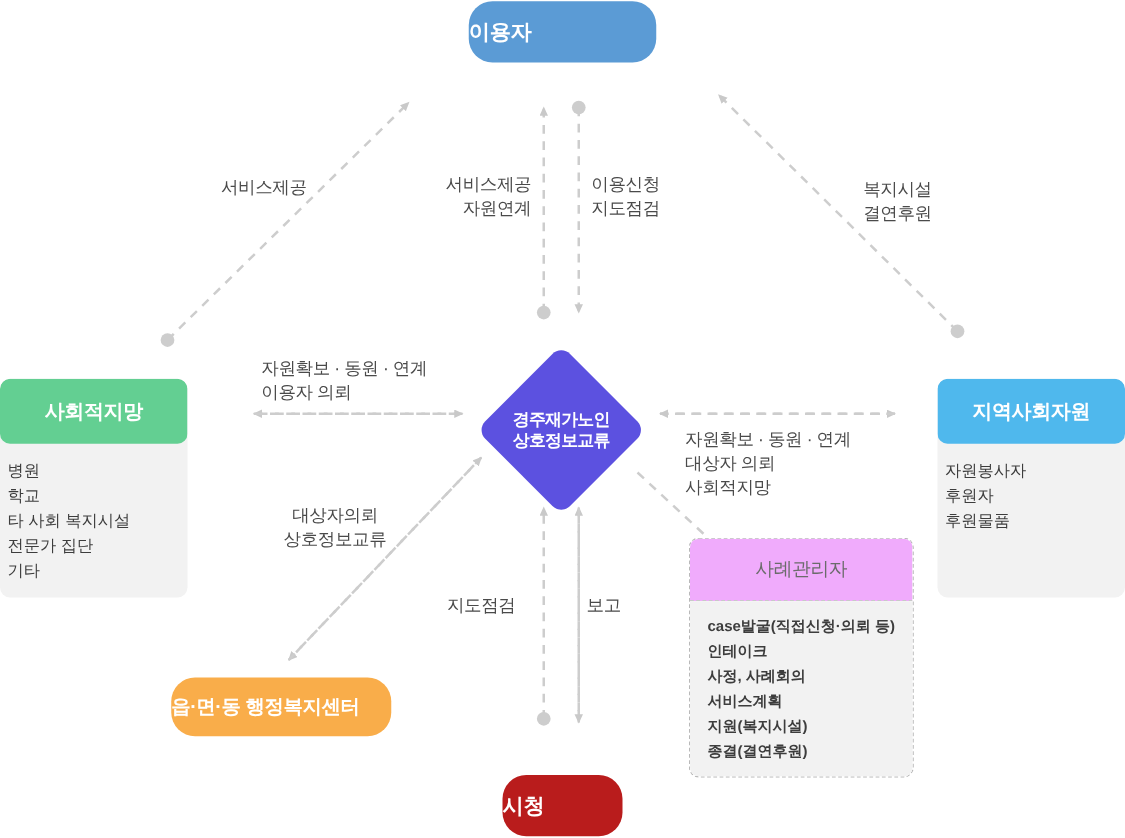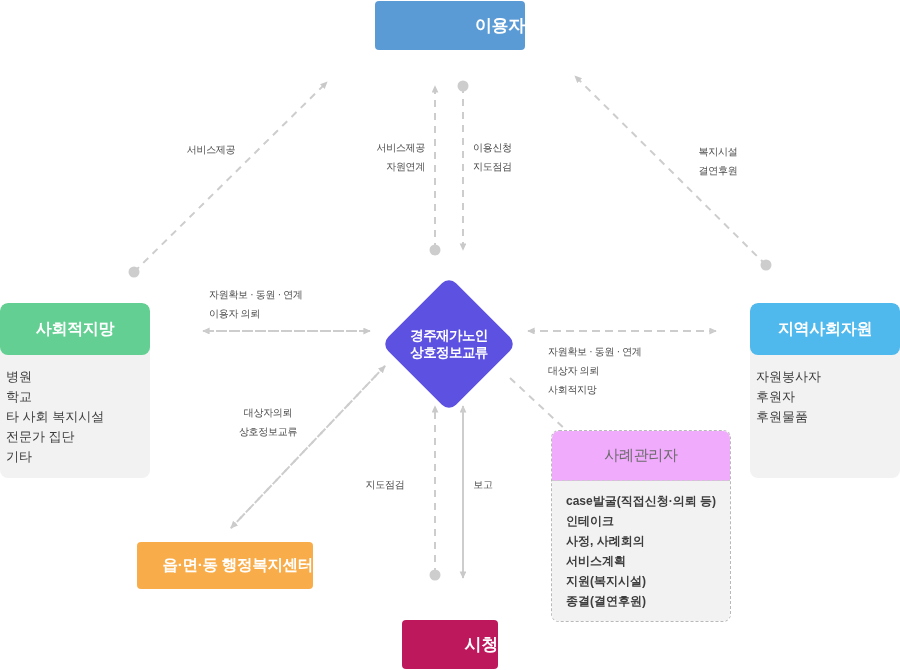--- a/index.html
+++ b/index.html
@@ -23,38 +23,38 @@
     left: 0; top: 0;
     width: 900px; height: 670px;
     pointer-events: none;
   }
 
   
   .chip {
     position: absolute;
     display: flex;
     align-items: center;
-    justify-content: flex-end;
-    border-radius: 4px;
+    justify-content: flex-start;
+    border-radius: 19px;
     color: #ffffff;
     font-weight: bold;
     letter-spacing: -0.3px;
     text-align: center;
     white-space: nowrap;
   }
   .chip-user {
     left: 375px; top: 1px;
     width: 150px; height: 49px;
     background: #5b9bd5;
     font-size: 17px;
   }
   .chip-city {
     left: 402px; top: 620px;
     width: 96px; height: 49px;
-    background: #be185d;
+    background: #b91c1c;
     font-size: 17px;
   }
   .chip-eup {
     left: 137px; top: 542px;
     width: 176px; height: 47px;
     background: #f9ad4a;
     font-size: 15.5px;
   }
 
   
@@ -152,21 +152,21 @@
     font-weight: bold;
     font-size: 13.5px;
     line-height: 17px;
     letter-spacing: -0.6px;
     white-space: nowrap;
   }
 
   
   .elabel {
     position: absolute;
-    font-size: 10px;
+    font-size: 14px;
     color: #4a4a4a;
     line-height: 19px;
     white-space: nowrap;
     letter-spacing: -0.3px;
   }
   .ta-r { text-align: right; }
   .ta-l { text-align: left; }
   .ta-c { text-align: center; }
 </style>
 </head>

